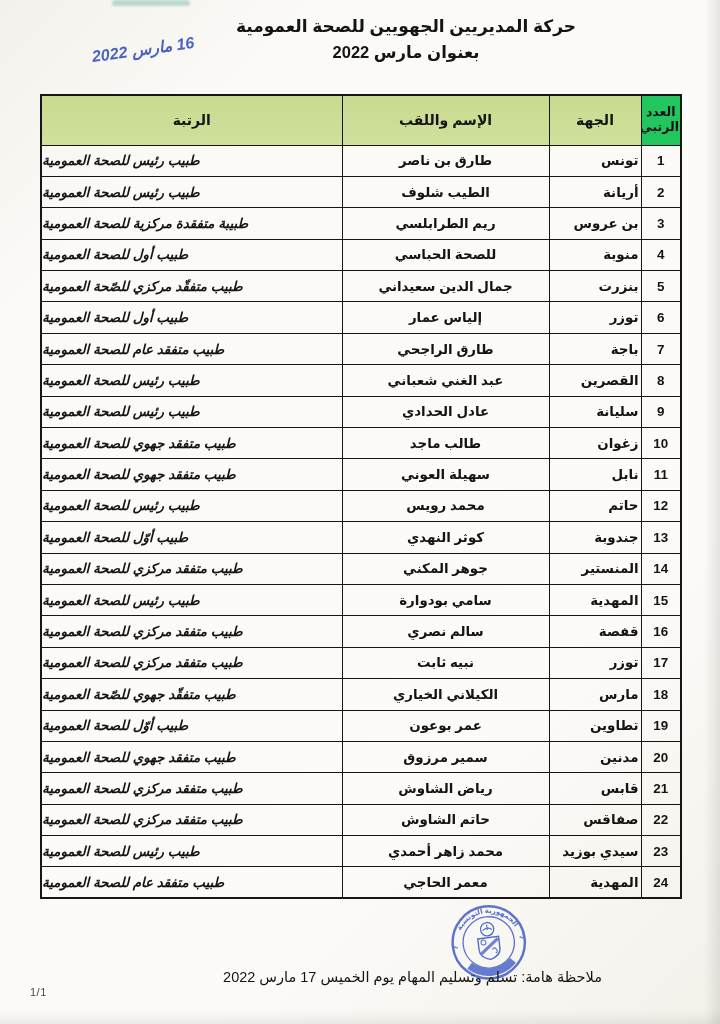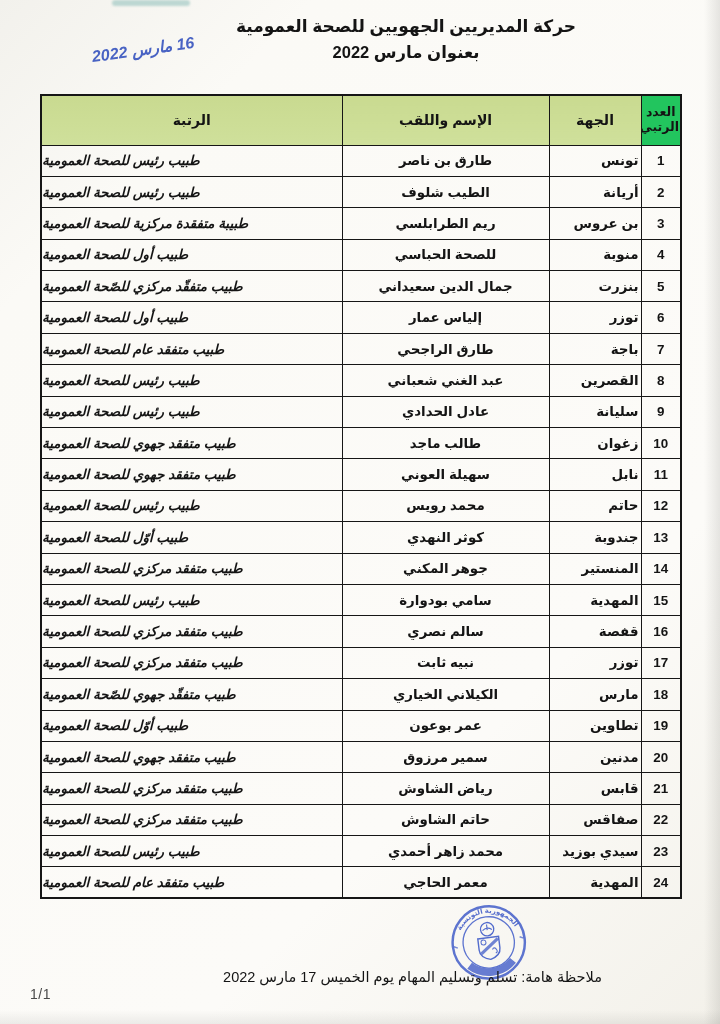--- a/index.html
+++ b/index.html
@@ -73,21 +73,21 @@
   .stamp{
     position:absolute;left:441px;top:893px;width:95px;height:95px;
     transform:rotate(-7deg);opacity:.9;
   }
   .footer-note{
     position:absolute;top:969px;right:118px;
     direction:rtl;font-weight:normal;font-size:14.5px;white-space:nowrap;
   }
   .page-number{
     position:absolute;left:30px;top:986px;
-    font-size:14px;color:#4a4a4a;letter-spacing:.5px;
+    font-size:11px;color:#4a4a4a;letter-spacing:.5px;
   }
 </style>
 </head>
 <body>
 
 <div class="scan-edge-right"></div>
 <div class="scan-edge-bottom"></div>
 <div class="scan-smudge-top"></div>
 
 <div class="doc-title">

